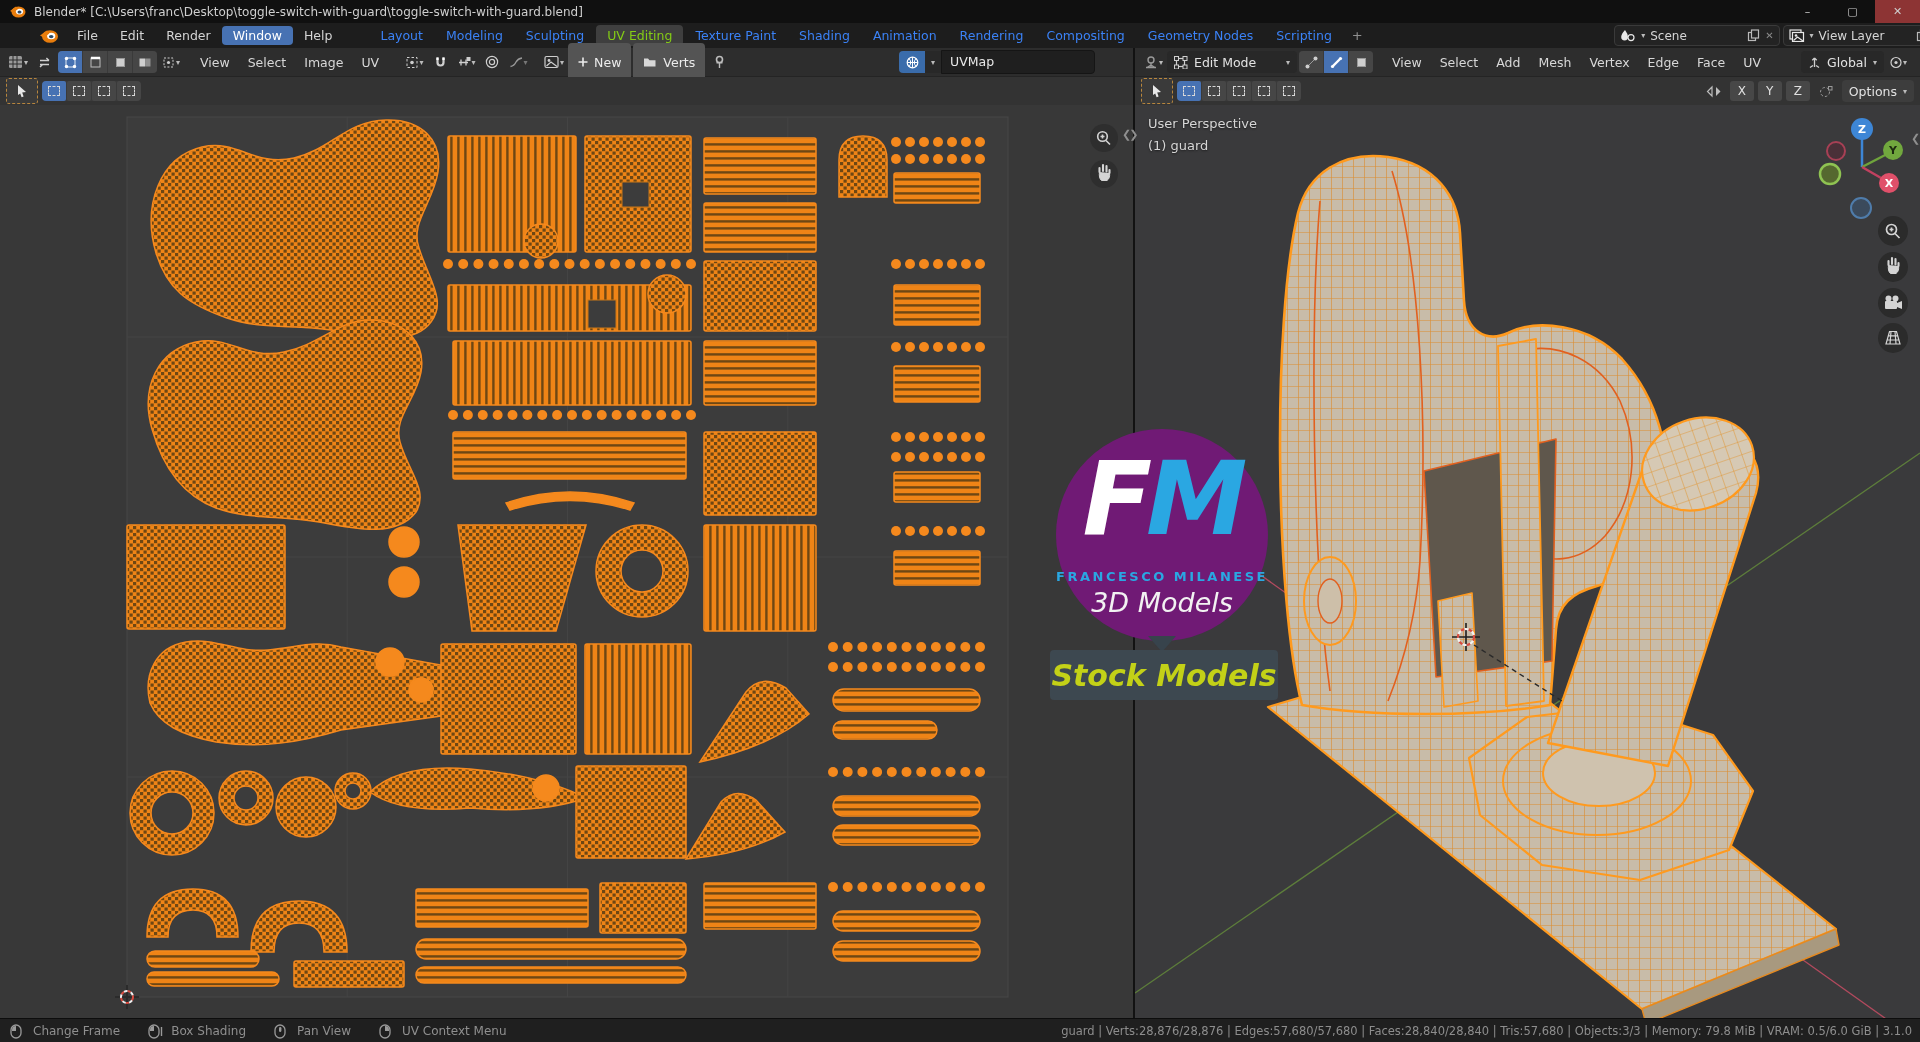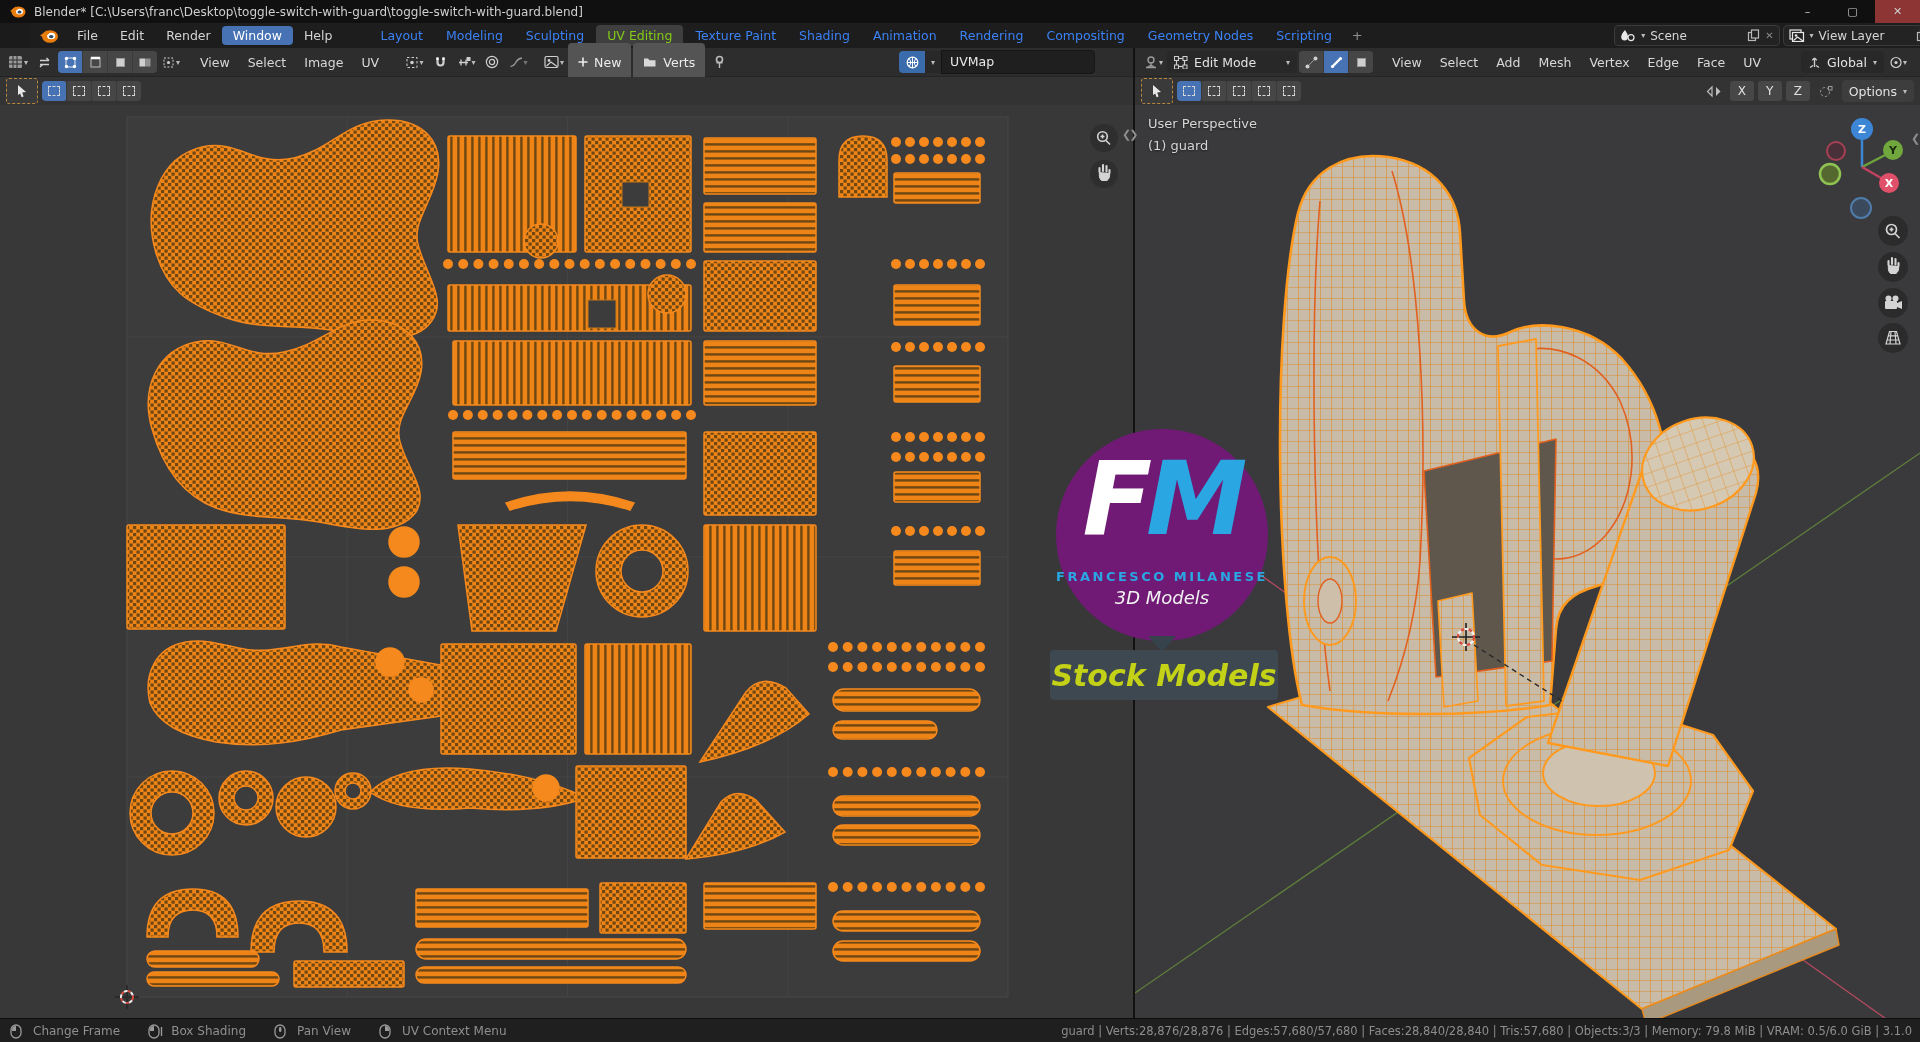--- a/index.html
+++ b/index.html
@@ -69,21 +69,21 @@
   
   .logo-overlay{position:absolute;left:1048px;top:426px;width:240px;height:286px;}
   .logo-circle{position:absolute;left:8px;top:3px;width:212px;height:212px;border-radius:50%;
                background:#701a75;text-align:center;}
   .logo-fm{position:absolute;left:0;top:16px;width:100%;font-size:102px;font-style:italic;
            font-weight:bold;line-height:108px;letter-spacing:-6px;}
   .logo-fm .f{color:#fff;}
   .logo-fm .m{color:#2aa7e2;}
   .logo-name{position:absolute;left:0;top:140px;width:100%;font-size:13px;letter-spacing:2.5px;
              color:#2aa7e2;font-weight:bold;}
-  .logo-sub{position:absolute;left:0;top:158px;width:100%;font-size:18px;font-style:italic;color:#f2f2f2;}
+  .logo-sub{position:absolute;left:0;top:158px;width:100%;font-size:27px;font-style:italic;color:#f2f2f2;}
   .logo-tail{position:absolute;left:100px;top:210px;width:0;height:0;border-left:14px solid transparent;
              border-right:14px solid transparent;border-top:16px solid #37434c;}
   .logo-badge{position:absolute;left:2px;top:224px;width:228px;height:50px;background:#3d4850;
               border-radius:4px;display:flex;align-items:center;justify-content:center;}
   .logo-badge span{font-size:30px;font-weight:bold;font-style:italic;color:#c3d117;}
   
   .statusbar{position:absolute;left:0;top:1018px;width:100%;height:24px;background:#1f1f1f;
              border-top:1px solid #0d0d0d;display:flex;align-items:center;font-size:12px;color:#8f8f8f;}
   #hints{display:flex;align-items:center;gap:28px;margin-left:10px;}
   .hint{display:flex;align-items:flex-start;gap:7px;}

